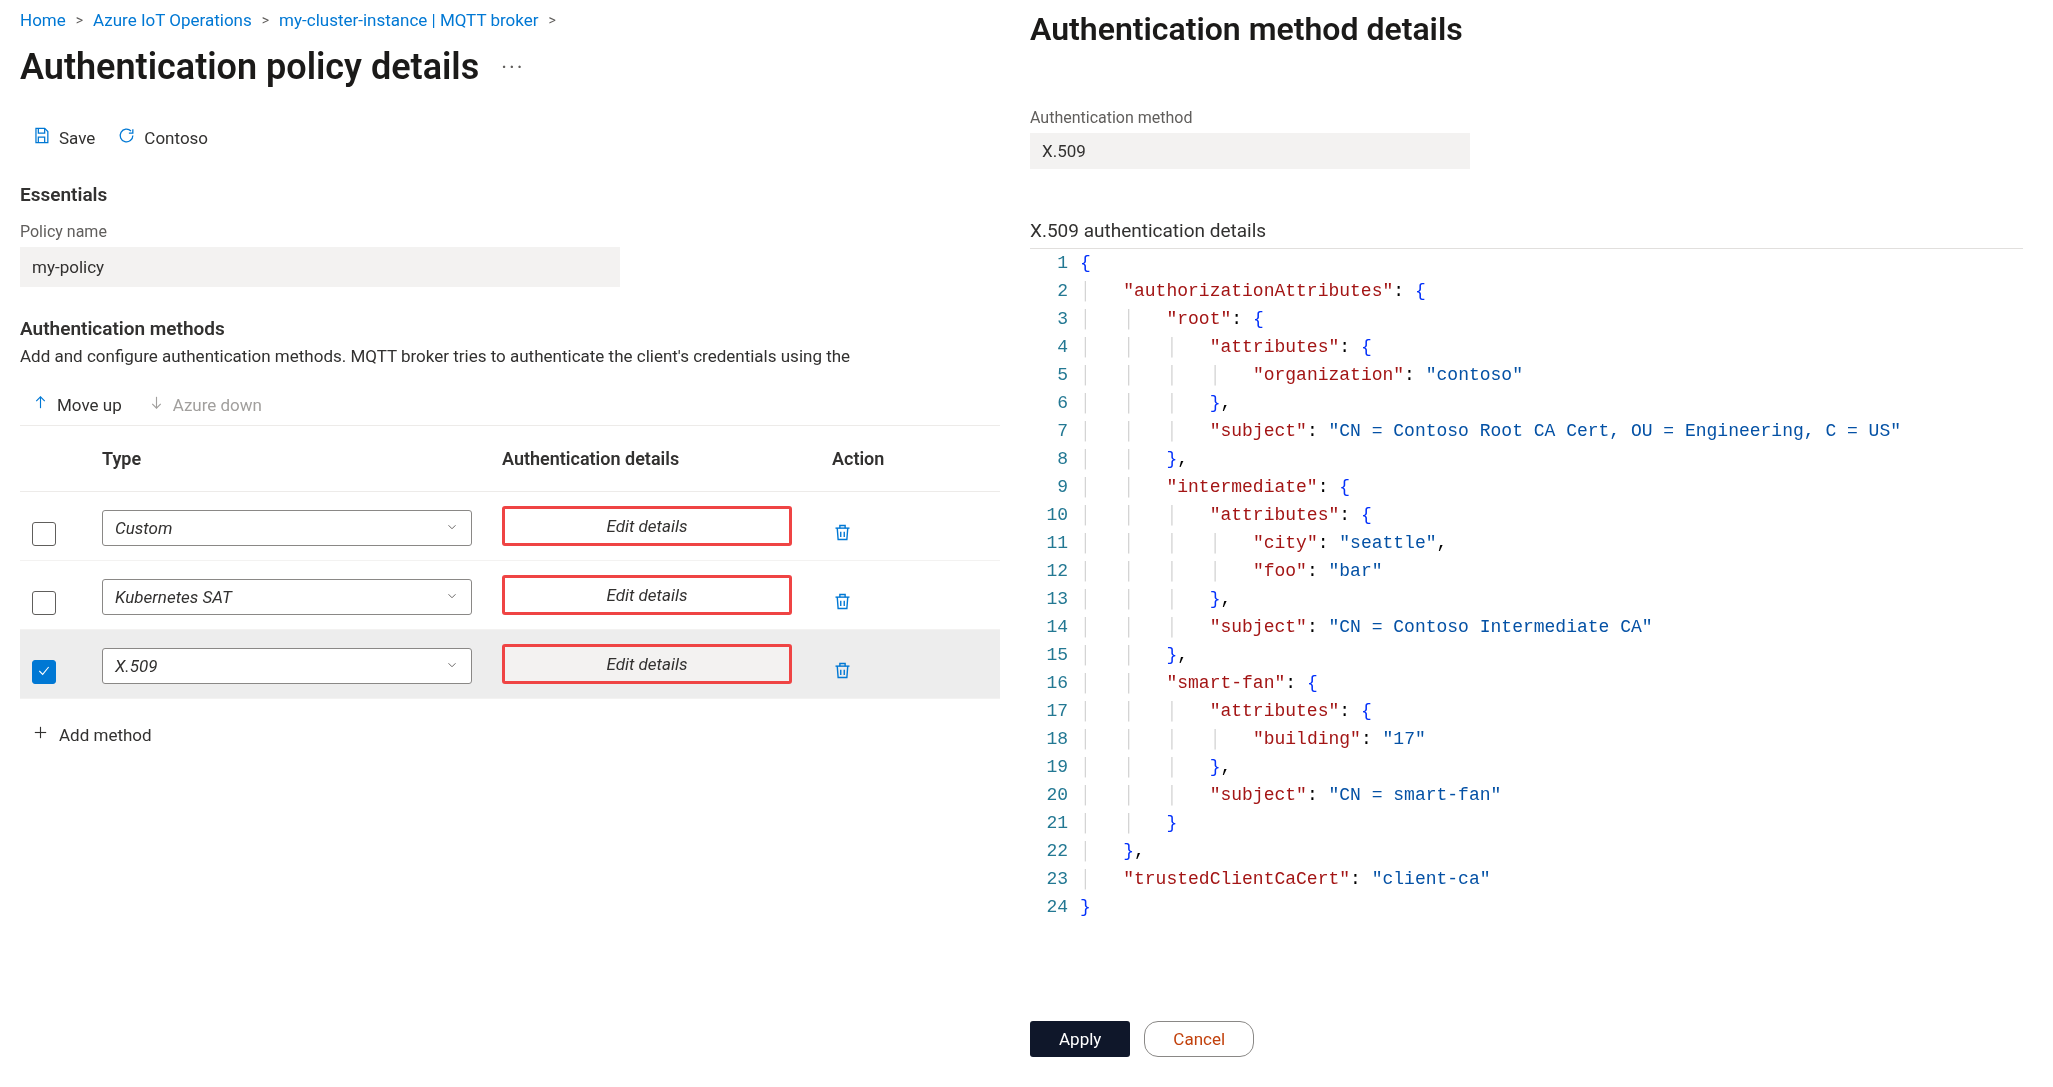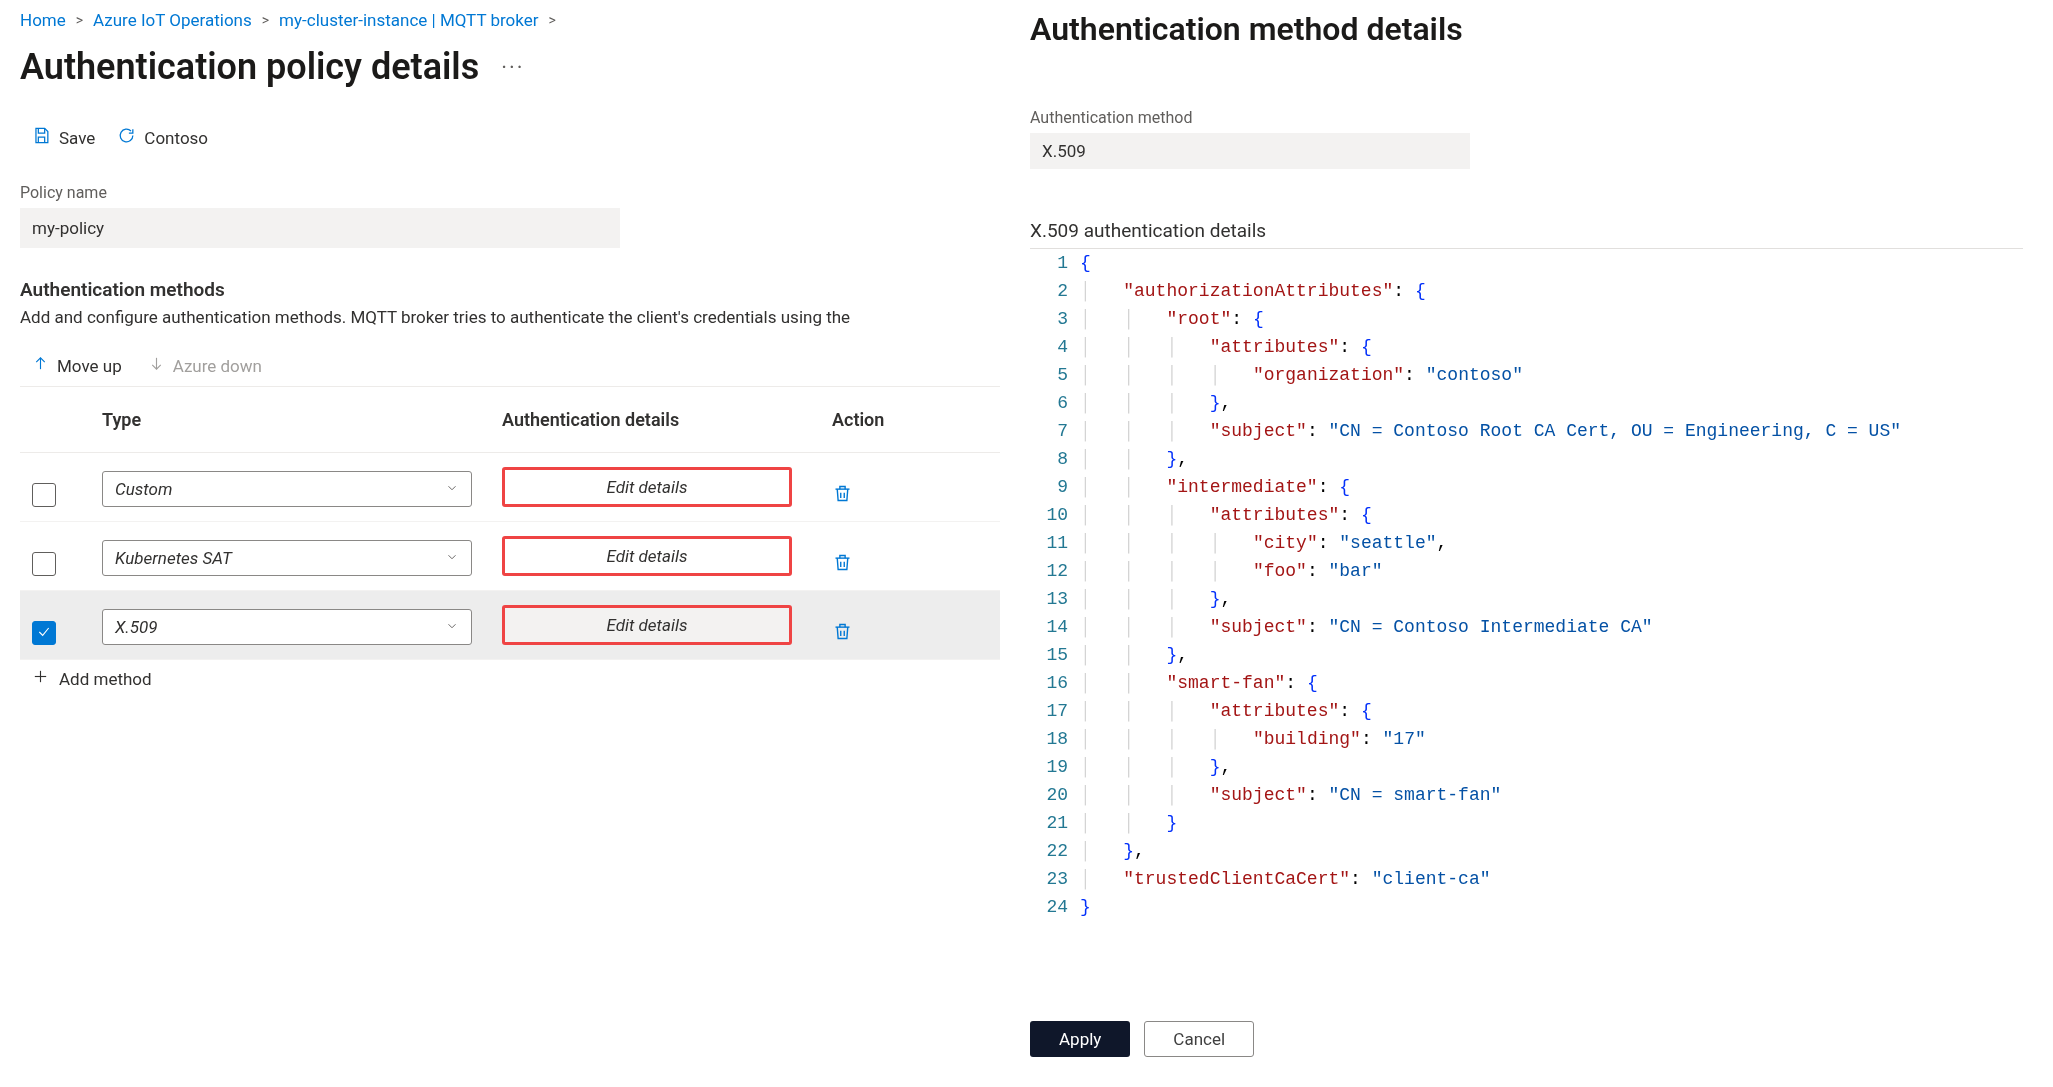--- a/index.html
+++ b/index.html
@@ -136,21 +136,21 @@
   }
   .table-row.selected .edit-btn { background: #f3f2f1; }
 
   .delete-btn { color: #0078d4; cursor: pointer; }
   .delete-btn svg { width: 21px; height: 21px; }
 
   .add-method {
     display: flex;
     align-items: center;
     gap: 10px;
-    padding: 8px 12px;
+    padding: 25px 12px;
     font-size: 17px;
     color: #323130;
     cursor: pointer;
   }
   .add-method svg { width: 17px; height: 17px; color: #323130; }
 
   
   .detail-title { font-size: 32px; font-weight: 600; margin-bottom: 60px; color: #1b1a19; }
   .auth-method-box {
     background: #f3f2f1;
@@ -196,21 +196,21 @@
     gap: 14px;
   }
   .btn {
     font-size: 17px;
     padding: 7px 28px;
     border-radius: 3px;
     cursor: pointer;
     border: 1px solid transparent;
   }
   .btn.primary { background: #0f172a; color: #fff; }
-  .btn.secondary { background: #fff; color: #404040; border-color: #8a8886; }
+  .btn.secondary { background: #fff; color: #c2410c; border-color: #8a8886; border-radius: 14px; }
 
   svg { stroke: currentColor; fill: none; stroke-width: 1.6; }
 </style>
 </head>
 <body>
 
 <div class="left-pane">
 
   <div class="breadcrumb">
     <span class="crumb">Home</span>
@@ -241,20 +241,21 @@
       <span class="icon-blue">
         <svg viewBox="0 0 24 24">
             <path d="M20 12a8 8 0 1 1-2.34-5.66"></path>
             <path d="M20 4v5h-5"></path>
           </svg>
       </span>
       <span>Contoso</span>
     </div>
   </div>
 
+  <div class="section-title">Essentials</div>
   <div class="field-label">Policy name</div>
   <div class="field-value-box">my-policy</div>
 
   <div class="sub-section-title">Authentication methods</div>
   <div class="sub-section-desc">Add and configure authentication methods. MQTT broker tries to authenticate the client's credentials using the</div>
 
   <div class="order-toolbar">
     <div class="order-btn">
       <span class="icon-blue">
         <svg viewBox="0 0 24 24">

